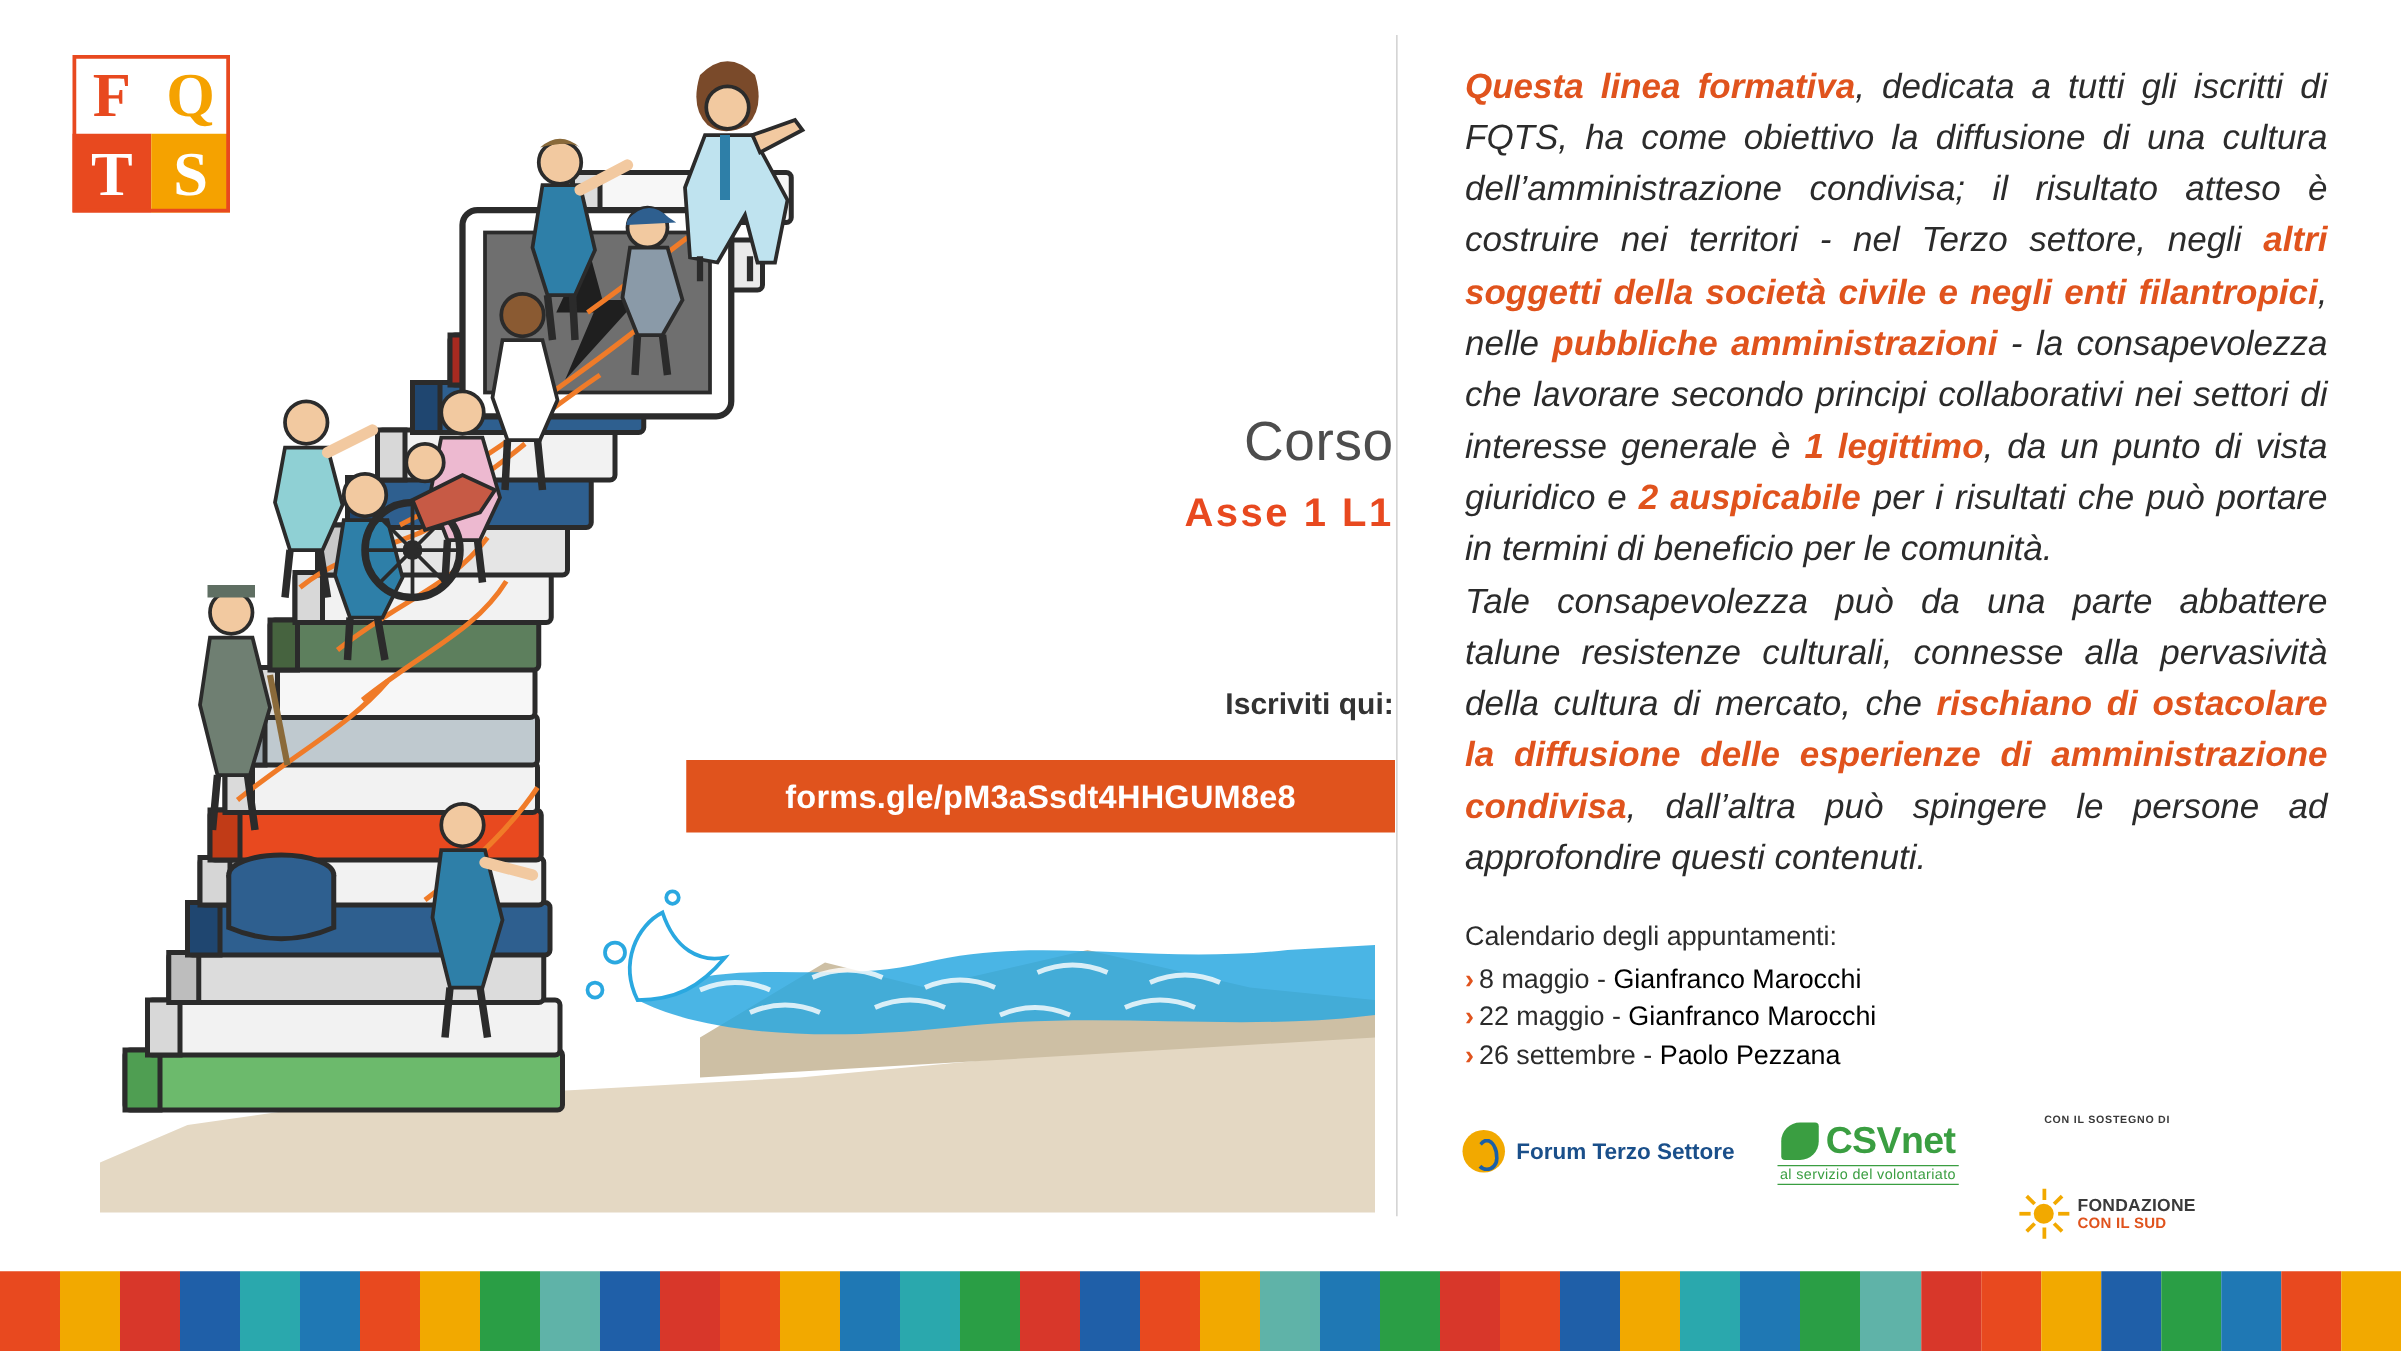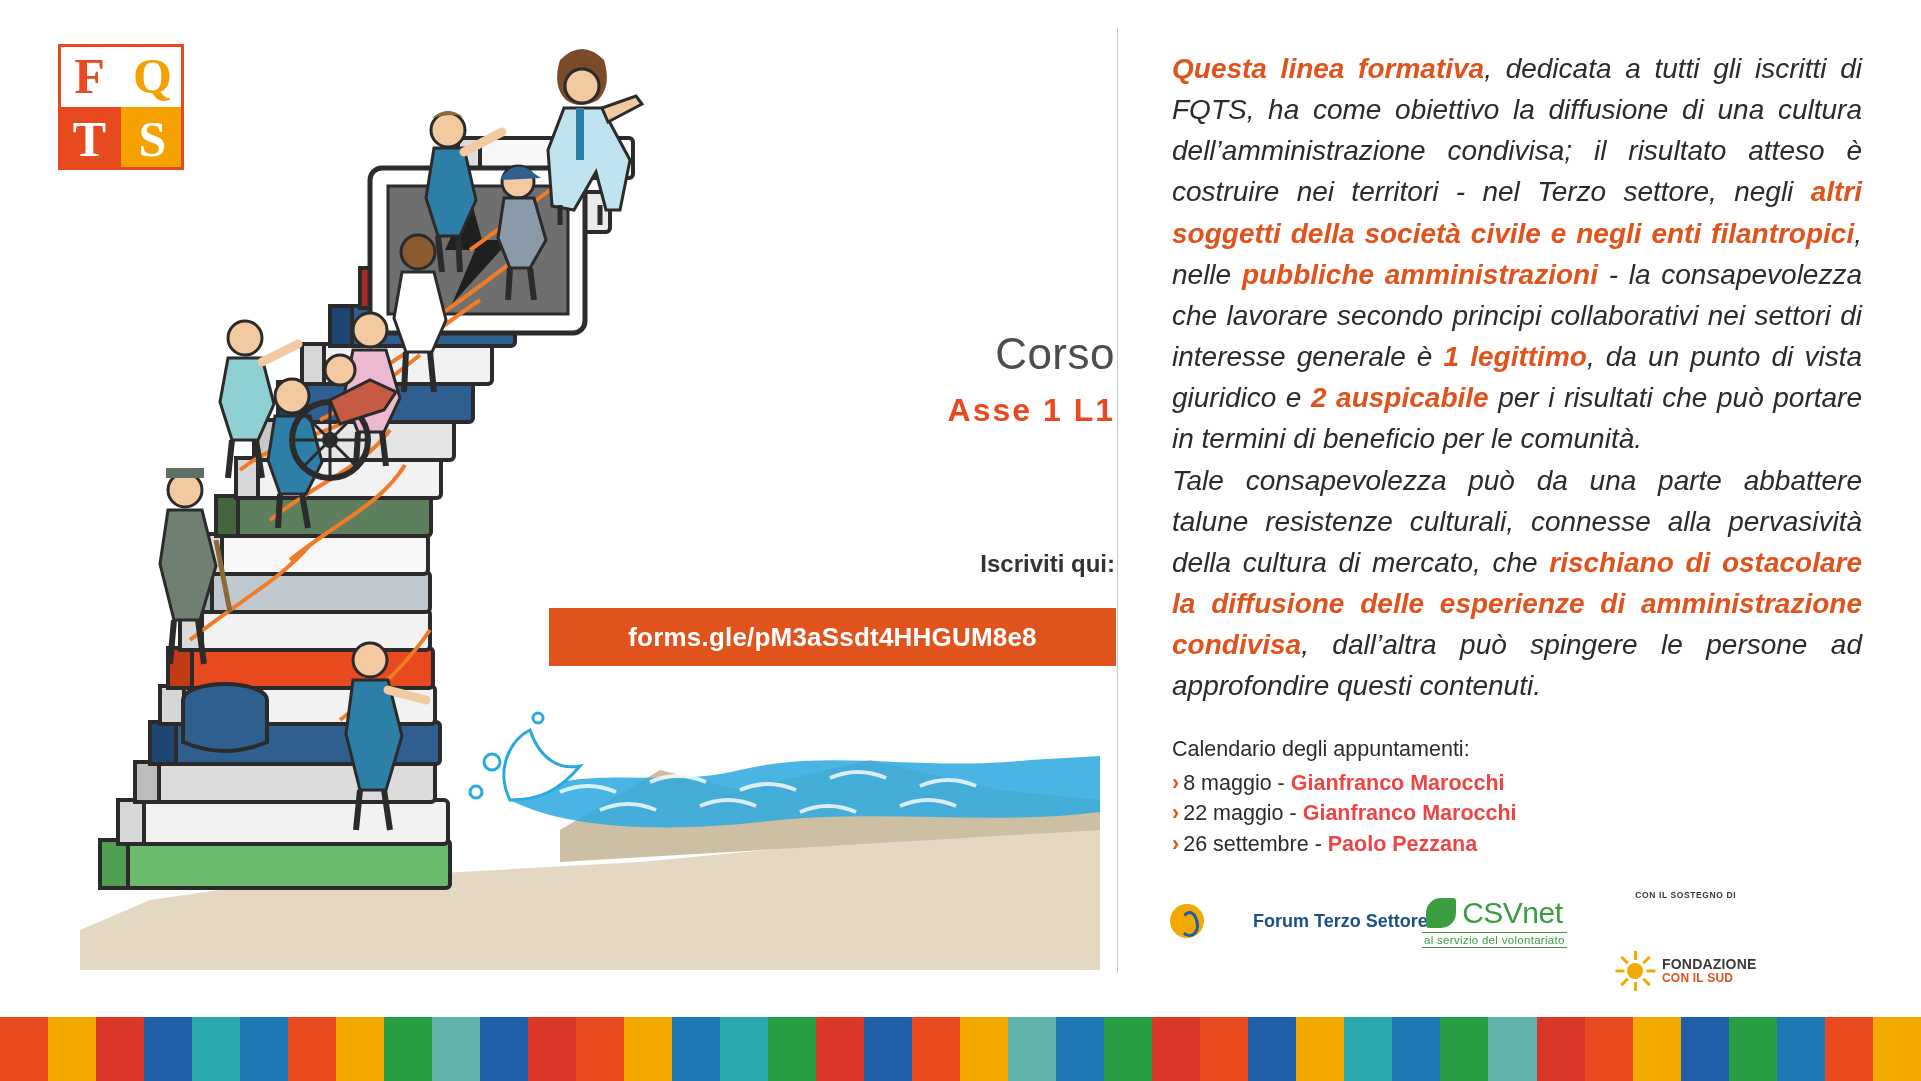--- a/index.html
+++ b/index.html
@@ -154,21 +154,21 @@
     margin: 6px 0 0 0;
     padding: 0;
     list-style: none;
   }
   .cal-list li {
     font-size: 21.5px;
     color: #2b2b2b;
     line-height: 1.42;
   }
   .chev { color: #e0531d; font-weight: bold; margin-right: 4px; }
-  .name { color: #ef4444; font-weight: bold; }
+  .name { color: #000000; font-weight: normal; }
 
   
   .sponsors {
     position: absolute;
     left: 1160px;
     top: 890px;
     width: 720px;
     height: 80px;
   }
   .sp {
@@ -189,31 +189,31 @@
   }
   .fts-mark::after {
     content: "";
     position: absolute;
     left: 10px; top: 7px;
     width: 13px; height: 20px;
     border: 3px solid #1a5fa8;
     border-radius: 50% 50% 50% 50% / 60% 60% 40% 40%;
     border-left-color: transparent;
   }
-  .fts-text { font-size: 18px; color: #1a4f8a; font-weight: bold; margin-left: 40px; }
+  .fts-text { font-size: 18px; color: #1a4f8a; font-weight: bold; }
 
   .csv-wrap { display: flex; flex-direction: column; align-items: center; }
   .csv-row { display: flex; align-items: center; }
   .csv-leaf {
     width: 30px; height: 30px;
     background: #3a9e41;
     border-radius: 50% 10% 50% 10%;
     margin-right: 6px;
   }
-  .csv-text { font-size: 30px; font-weight: normal; color: #3a9e41; letter-spacing: -0.5px; }
+  .csv-text { font-size: 30px; font-weight: bold; color: #3a9e41; letter-spacing: -0.5px; }
   .csv-sub {
     margin-top: 2px;
     font-size: 11.5px;
     color: #3a9e41;
     border-top: 1.5px solid #3a9e41;
     border-bottom: 1.5px solid #3a9e41;
     padding: 1px 2px;
     letter-spacing: 0.3px;
   }
 

